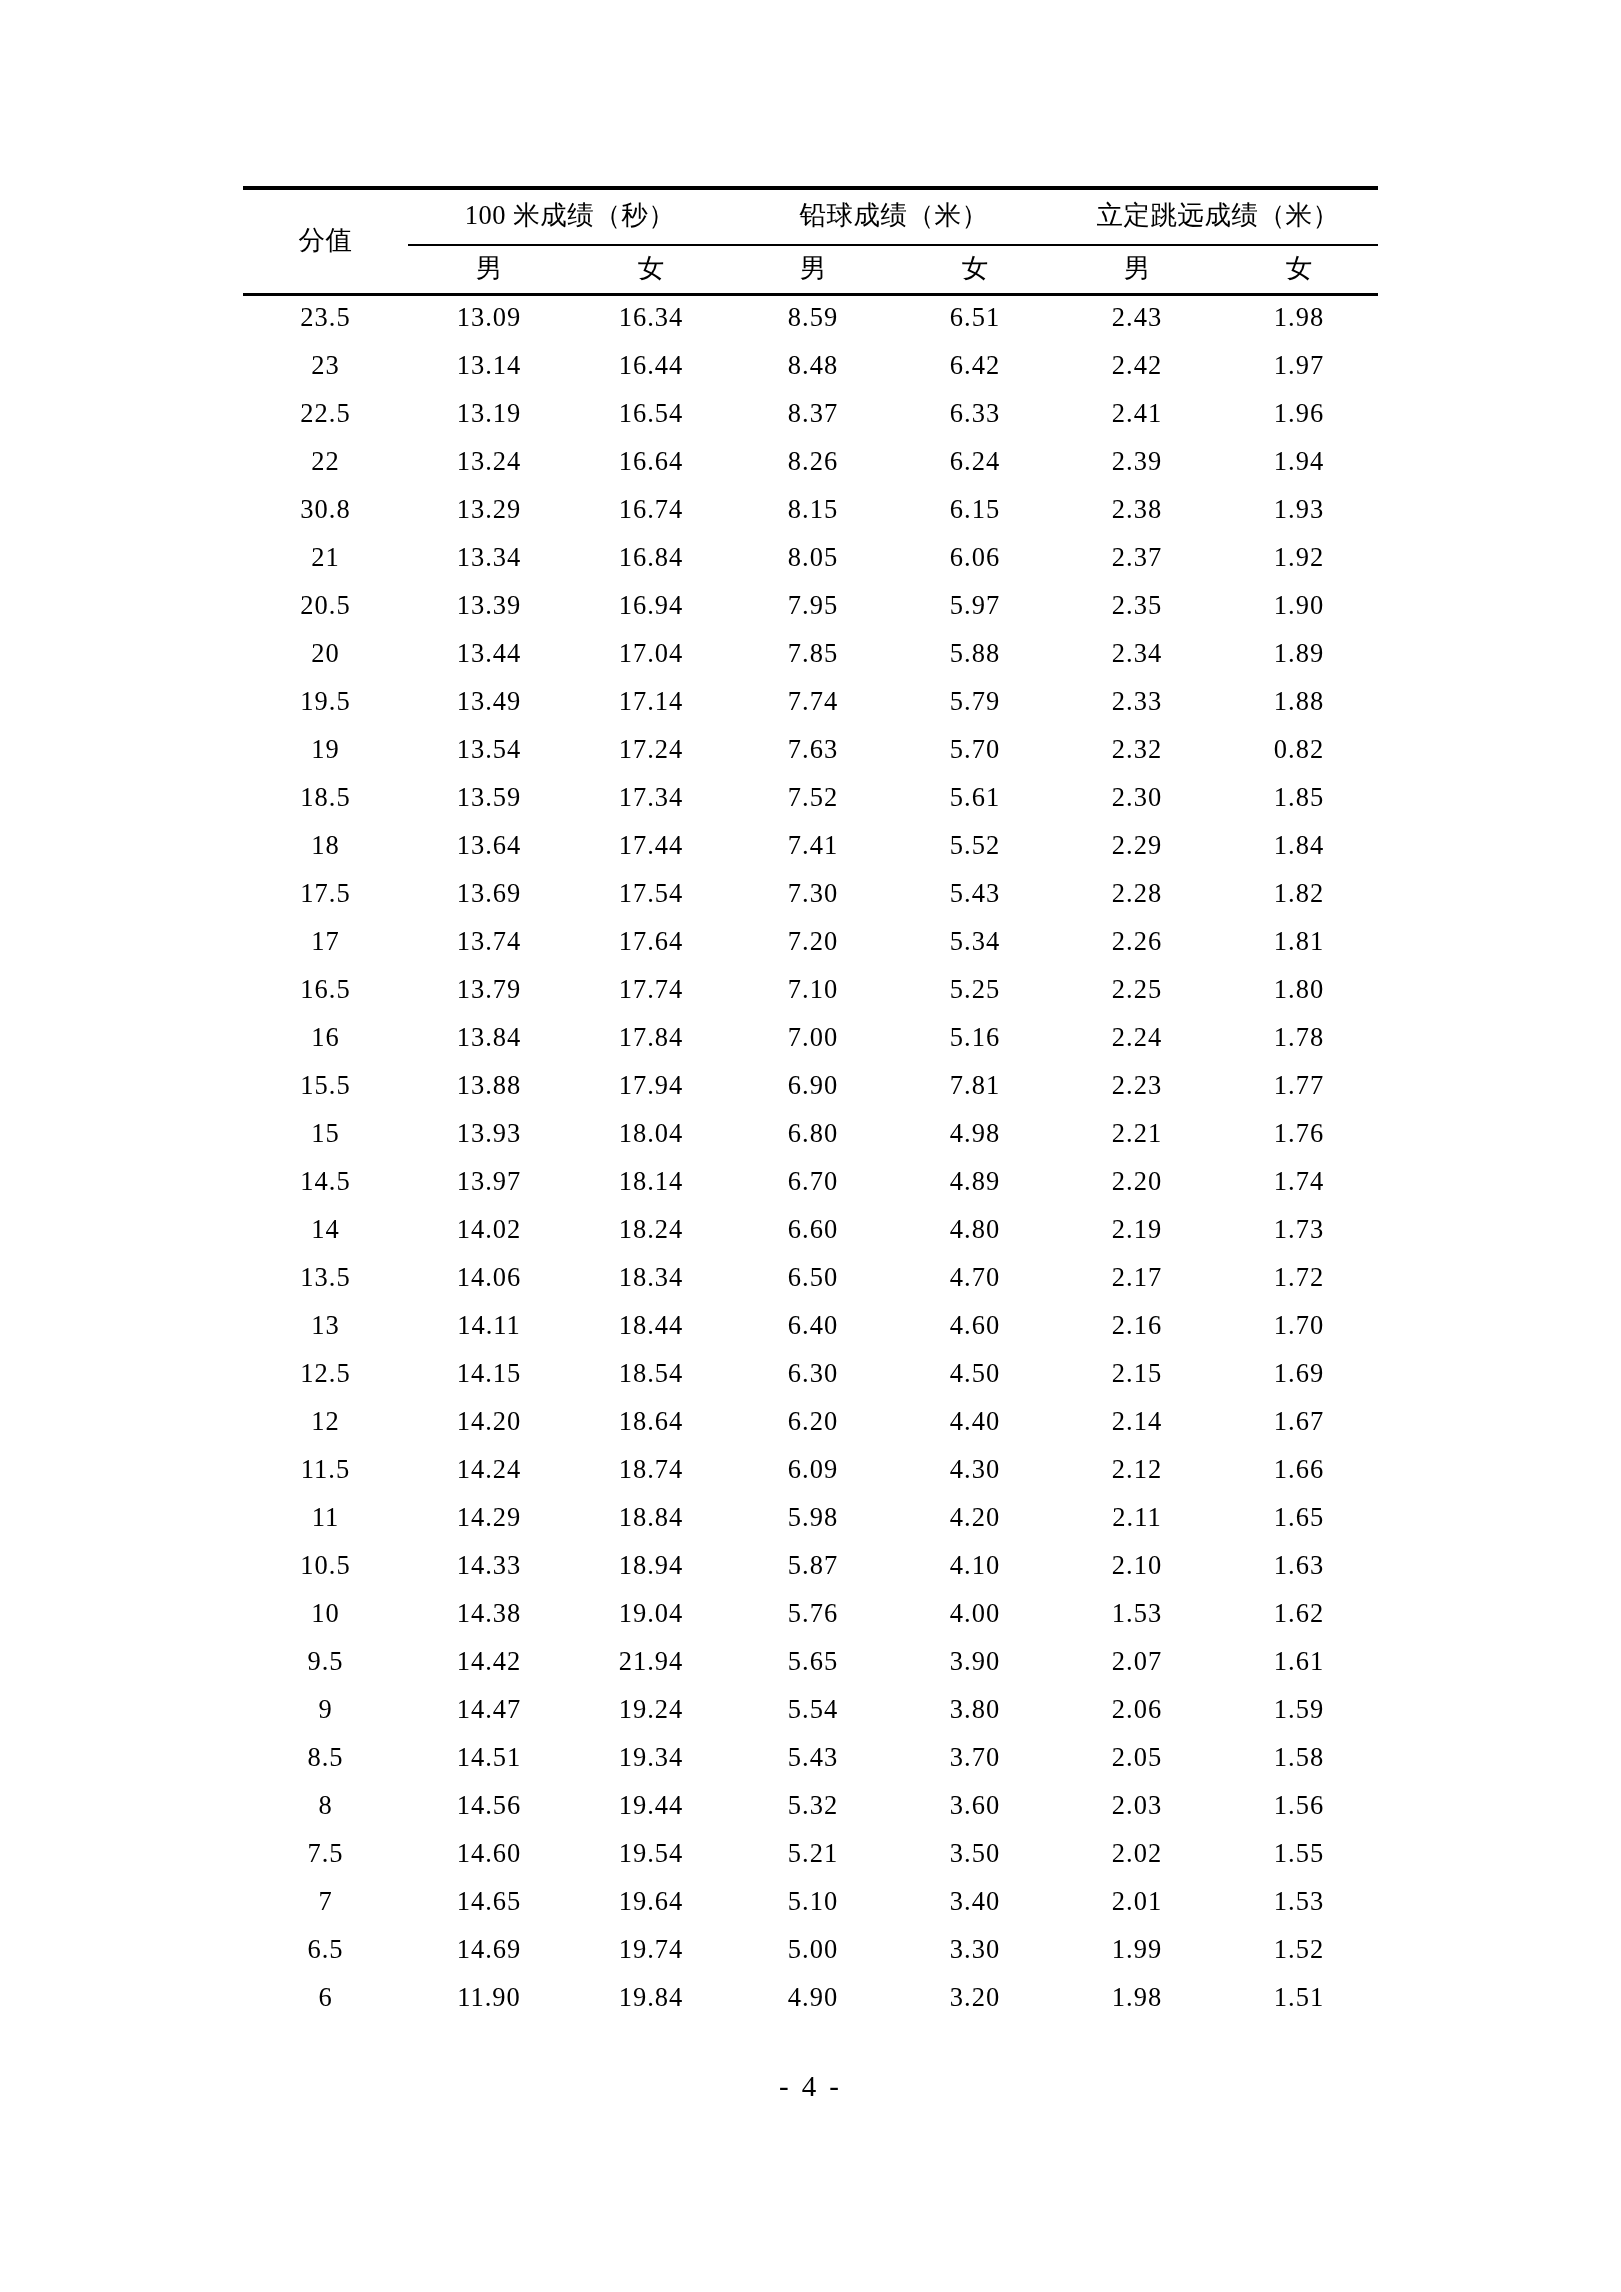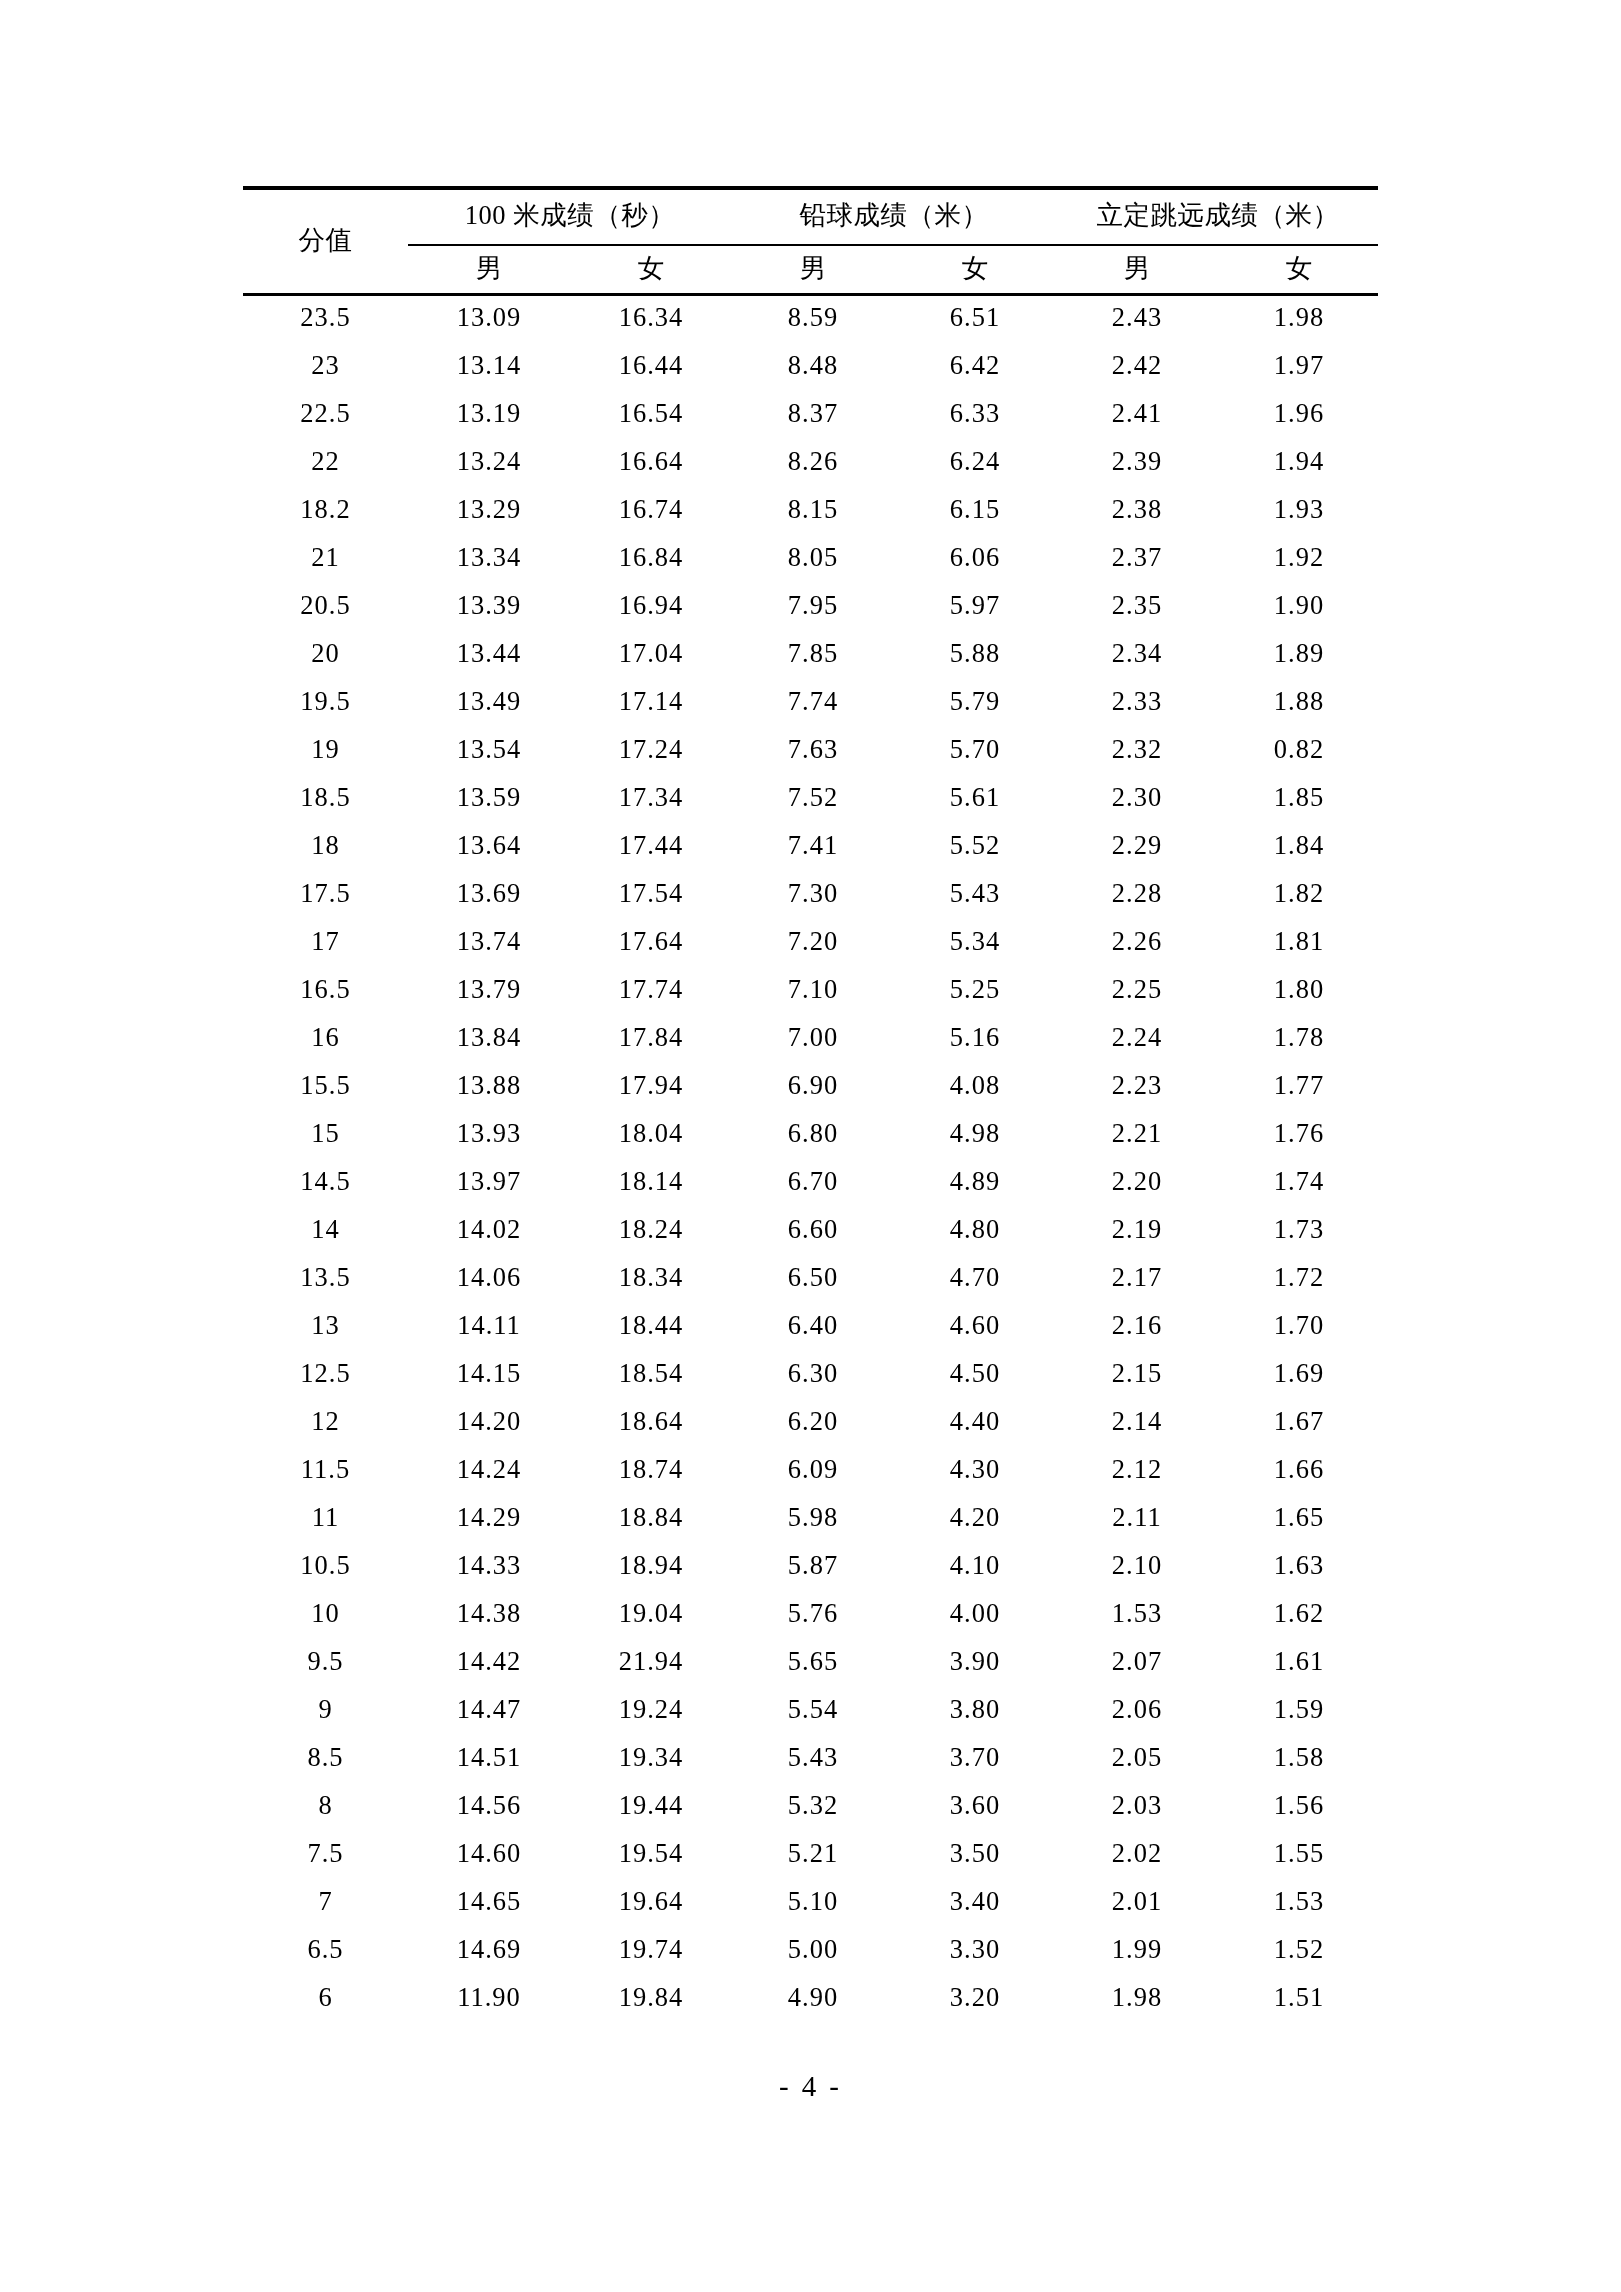--- a/index.html
+++ b/index.html
@@ -184,21 +184,21 @@
         <tr>
           <td>22</td>
           <td>13.24</td>
           <td>16.64</td>
           <td>8.26</td>
           <td>6.24</td>
           <td>2.39</td>
           <td>1.94</td>
         </tr>
         <tr>
-          <td>18.2</td>
+          <td>30.8</td>
           <td>13.29</td>
           <td>16.74</td>
           <td>8.15</td>
           <td>6.15</td>
           <td>2.38</td>
           <td>1.93</td>
         </tr>
         <tr>
           <td>21</td>
           <td>13.34</td>
@@ -296,21 +296,21 @@
           <td>7.00</td>
           <td>5.16</td>
           <td>2.24</td>
           <td>1.78</td>
         </tr>
         <tr>
           <td>15.5</td>
           <td>13.88</td>
           <td>17.94</td>
           <td>6.90</td>
-          <td>4.08</td>
+          <td>7.81</td>
           <td>2.23</td>
           <td>1.77</td>
         </tr>
         <tr>
           <td>15</td>
           <td>13.93</td>
           <td>18.04</td>
           <td>6.80</td>
           <td>4.98</td>
           <td>2.21</td>

